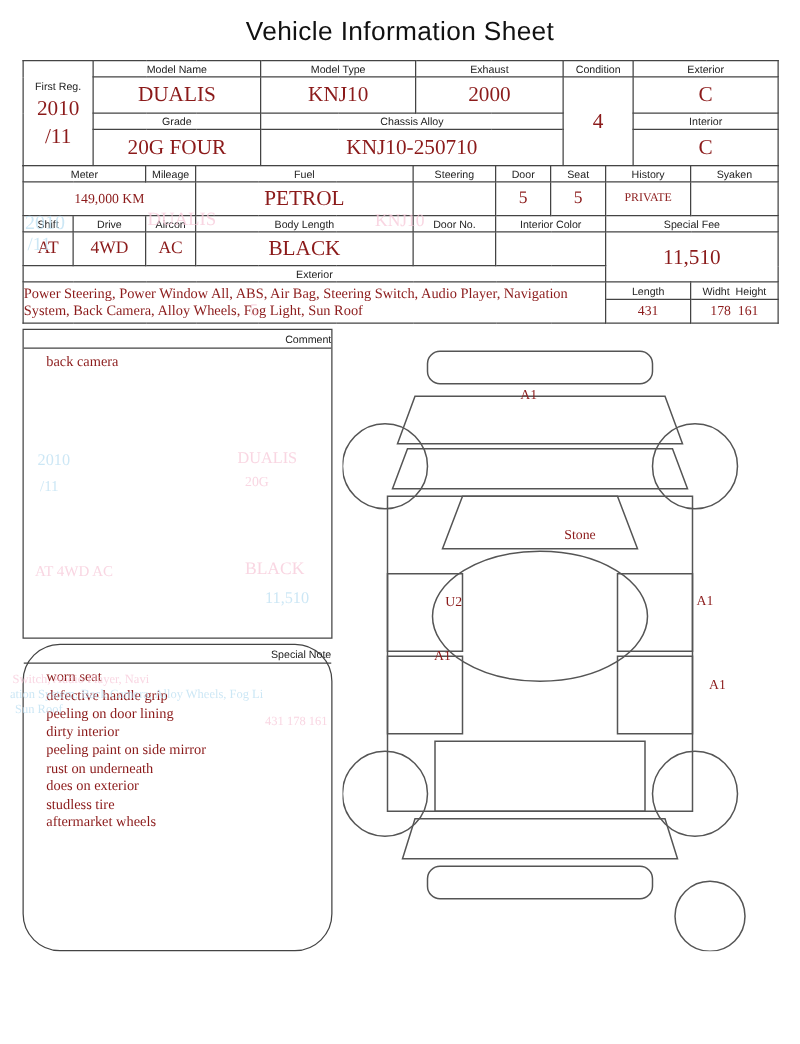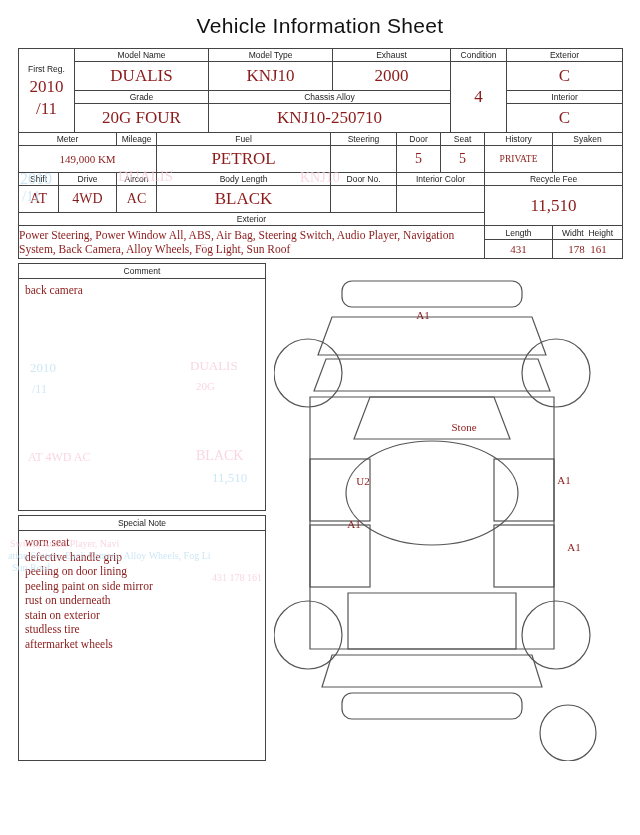--- a/index.html
+++ b/index.html
@@ -89,34 +89,34 @@
   }
   .box {
     border: 1px solid #444;
     box-sizing: border-box;
     background: transparent;
   }
   .box-head {
     font-family: "Liberation Sans", sans-serif;
     font-size: 8.5px;
     color: #222;
-    text-align: center;
+    text-align: right;
     border-bottom: 1px solid #444;
     line-height: 12px;
     padding: 1px 0;
   }
   .box-body {
     padding: 4px 6px;
     font-size: 11.5px;
     line-height: 14.5px;
     color: #8b1a1a;
   }
   #comment-box { height: 248px; }
-  #special-box { position: absolute; top: 252px; left: 0; width: 248px; height: 246px; }
-  .note-line { white-space: nowrap; }
+  #special-box { position: absolute; top: 252px; left: 0; width: 248px; height: 246px; border-radius: 30px; }
+  .note-line { white-space: nowrap; margin-left: 12px; }
 
   .diagram {
     position: absolute;
     left: 256px;
     top: 0;
     width: 348px;
     height: 498px;
   }
   .diagram svg { display: block; }
 
@@ -239,21 +239,21 @@
         <td class="val val-xs">PRIVATE</td>
         <td class="val val-xs"></td>
       </tr>
       <tr>
         <td class="hdr">Shift</td>
         <td class="hdr">Drive</td>
         <td class="hdr">Aircon</td>
         <td colspan="3" class="hdr">Body Length</td>
         <td class="hdr">Door No.</td>
         <td colspan="2" class="hdr">Interior Color</td>
-        <td colspan="2" class="hdr">Recycle Fee</td>
+        <td colspan="2" class="hdr">Special Fee</td>
       </tr>
       <tr>
         <td class="val val-md" style="height:26px">AT</td>
         <td class="val val-md">4WD</td>
         <td class="val val-md">AC</td>
         <td colspan="3" class="val val-lg">BLACK</td>
         <td class="val val-md"></td>
         <td colspan="2" class="val val-md"></td>
         <td colspan="2" rowspan="2" class="val val-lg">11,510</td>
       </tr>
@@ -285,23 +285,24 @@
         <div class="box-body">
           <div class="note-line">back camera</div>
         </div>
       </div>
       <div class="box" id="special-box">
         <div class="box-head">Special Note</div>
         <div class="box-body">
           <div class="note-line">worn seat</div>
           <div class="note-line">defective handle grip</div>
           <div class="note-line">peeling on door lining</div>
+          <div class="note-line">dirty interior</div>
           <div class="note-line">peeling paint on side mirror</div>
           <div class="note-line">rust on underneath</div>
-          <div class="note-line">stain on exterior</div>
+          <div class="note-line">does on exterior</div>
           <div class="note-line">studless tire</div>
           <div class="note-line">aftermarket wheels</div>
         </div>
       </div>
     </div>
 
     <div class="diagram">
       <svg width="348" height="498" viewBox="0 0 348 498" xmlns="http://www.w3.org/2000/svg">
         <g fill="none" stroke="#555" stroke-width="1.2">
 

